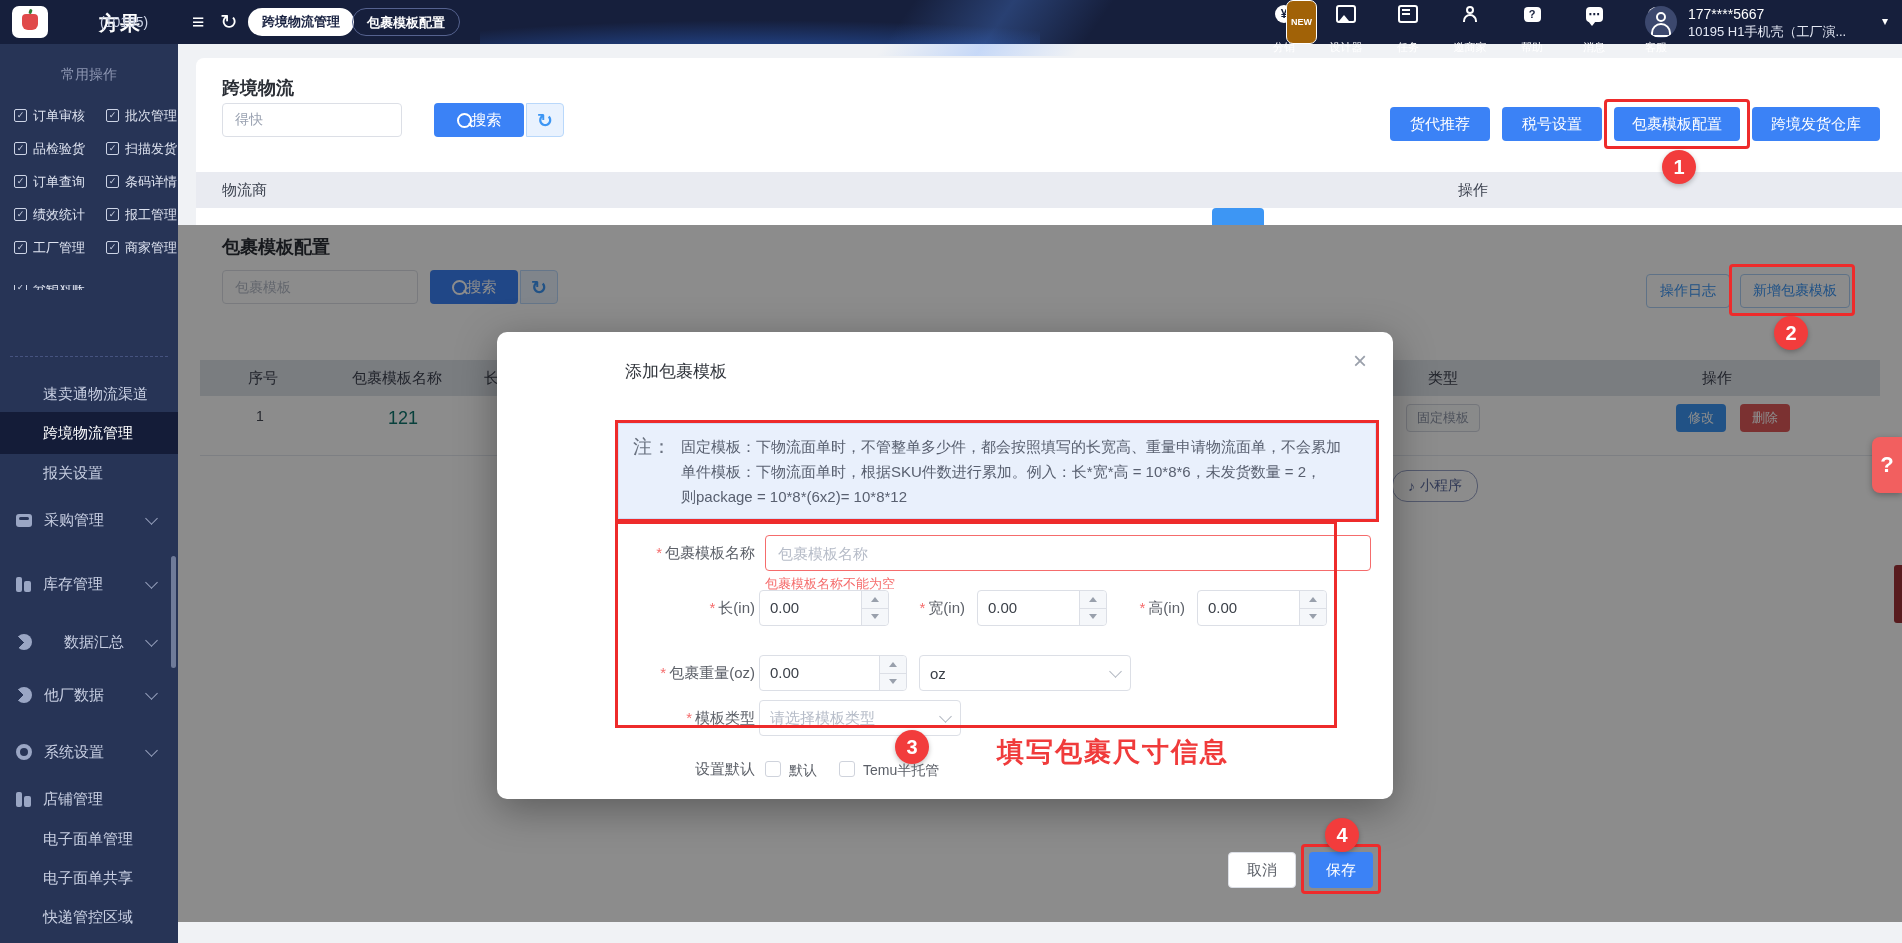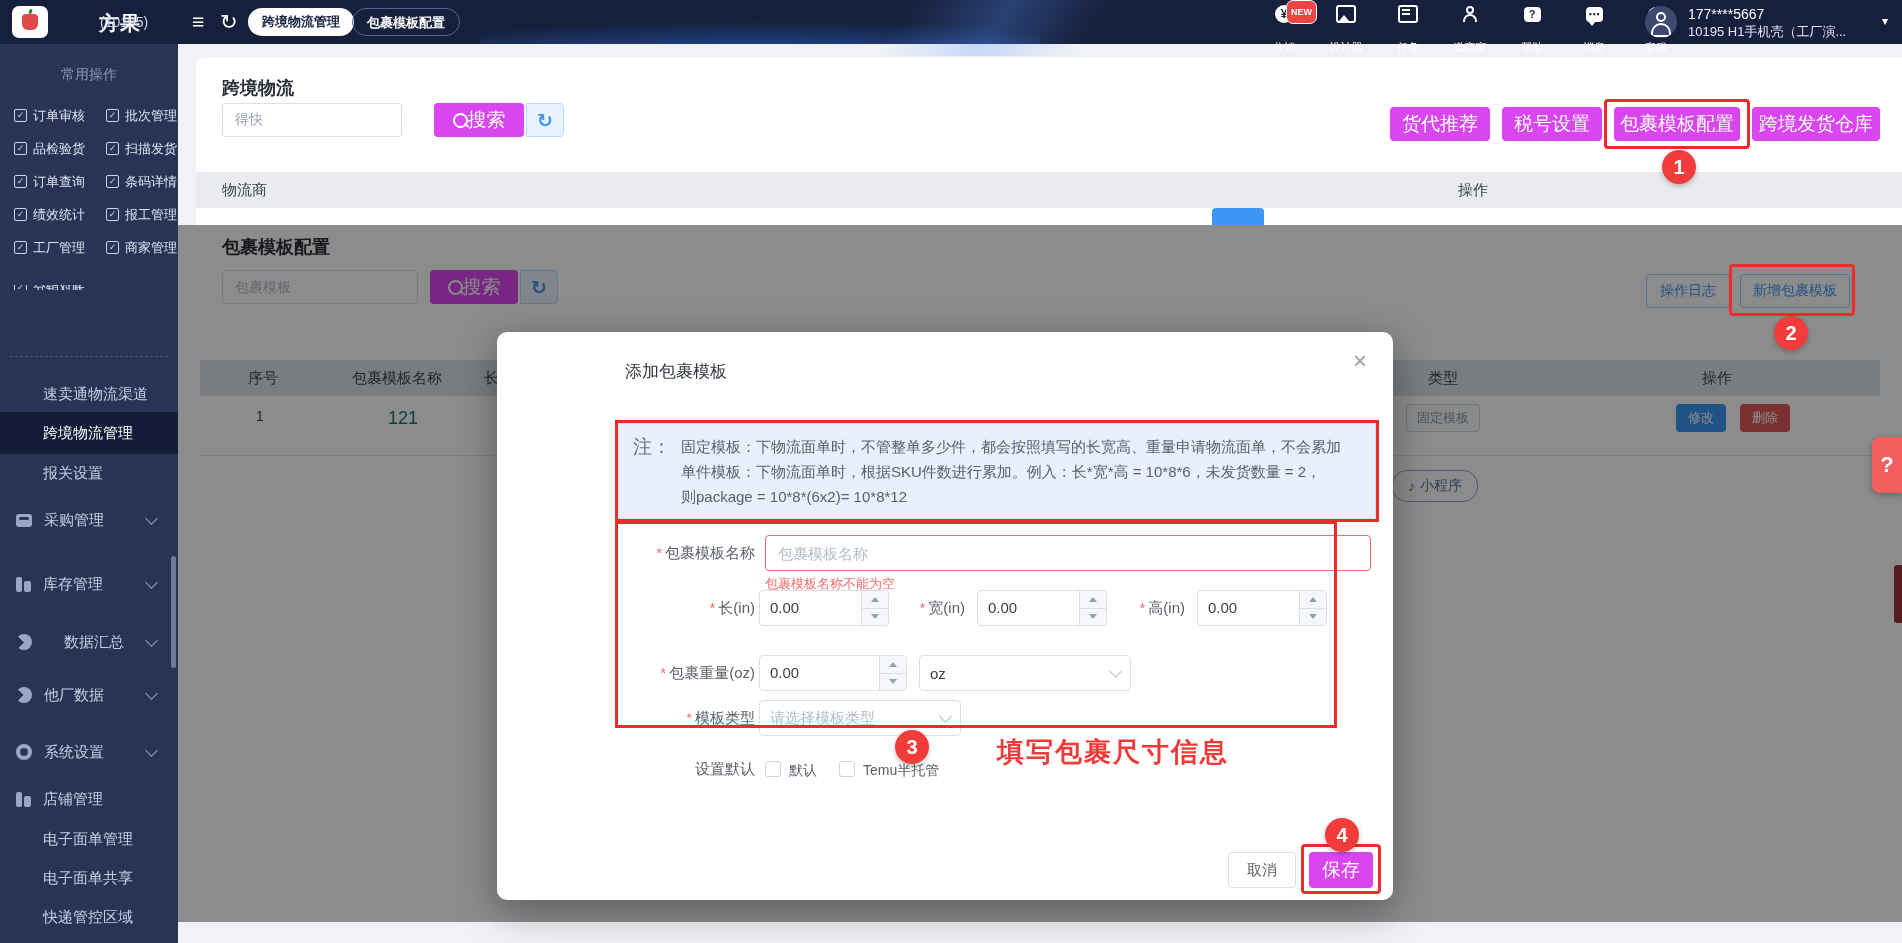--- a/index.html
+++ b/index.html
@@ -20,21 +20,21 @@
   .tb-ic{position:absolute;top:9px;font-size:21px;color:#fff;line-height:26px;cursor:pointer;}
   .chip{position:absolute;top:8px;height:28px;line-height:28px;border-radius:15px;font-size:13px;font-weight:bold;padding:0 14px;box-sizing:border-box;}
   .chip-active{background:#fff;color:#1a2342;}
   .chip-ghost{background:transparent;color:#fff;border:1px solid #55628f;}
   .slogan{position:absolute;left:640px;top:8px;width:330px;text-align:center;font-size:20px;font-weight:bold;letter-spacing:1px;white-space:nowrap;text-shadow:0 0 8px rgba(120,170,255,.6);}
   .slogan .star{font-size:14px;vertical-align:3px;margin-right:4px;}
   .nav-items{position:absolute;left:1262px;top:3px;display:flex;gap:18px;}
   .nav-item{position:relative;width:44px;display:flex;flex-direction:column;align-items:center;cursor:pointer;}
   .nav-item .ic{height:20px;display:flex;align-items:center;justify-content:center;margin-top:1px;}
   .nav-item .lb{font-size:11px;margin-top:16px;white-space:nowrap;color:#fff;}
-  .new-pill{position:absolute;left:24px;top:-3px;background:#ef4444;color:#fff;font-size:9px;font-weight:bold;border-radius:7px;padding:6px 4px;border:1px solid #fff;z-index:2;}
+  .new-pill{position:absolute;left:24px;top:-3px;background:#a16207;color:#fff;font-size:9px;font-weight:bold;border-radius:7px;padding:16px 4px;border:1px solid #fff;z-index:2;}
   .ic-circle{width:18px;height:18px;border-radius:50%;background:#fff;color:#161f3c;font-size:12px;font-weight:bold;display:flex;align-items:center;justify-content:center;}
   .ic-rect{width:16px;height:14px;border:2px solid #fff;border-radius:3px;position:relative;}
   .ic-rect.pic::after{content:"";position:absolute;left:1px;bottom:0;border-left:5px solid transparent;border-right:5px solid transparent;border-bottom:6px solid #fff;}
   .ic-rect.lines::before{content:"";position:absolute;left:2px;top:2px;width:8px;height:2px;background:#fff;box-shadow:0 4px 0 #fff;}
   .ic-person{position:relative;width:18px;height:18px;}
   .ic-person::before{content:"";position:absolute;left:5px;top:1px;width:8px;height:8px;border:2px solid #fff;border-radius:50%;box-sizing:border-box;}
   .ic-person::after{content:"";position:absolute;left:2px;top:9px;width:14px;height:8px;border:2px solid #fff;border-bottom:none;border-radius:8px 8px 0 0;box-sizing:border-box;}
   .ic-sq{width:17px;height:15px;background:#fff;border-radius:4px;color:#161f3c;font-size:11px;font-weight:bold;display:flex;align-items:center;justify-content:center;position:relative;}
   .ic-sq.tail::after{content:"";position:absolute;left:2px;bottom:-4px;border-left:4px solid transparent;border-right:4px solid transparent;border-top:5px solid #fff;}
   .avatar{position:absolute;left:1645px;top:6px;width:32px;height:32px;border-radius:50%;background:#3c486e;overflow:hidden;}
@@ -59,21 +59,21 @@
   .gi-blocks{width:15px;height:15px;position:relative;}
   .gi-blocks::before{content:"";position:absolute;left:0;top:0;width:6px;height:15px;background:#9aa6c4;border-radius:2px;}
   .gi-blocks::after{content:"";position:absolute;left:8px;top:4px;width:7px;height:11px;background:#9aa6c4;border-radius:2px;}
   .gi-pie{width:16px;height:16px;border-radius:50%;background:conic-gradient(#9aa6c4 0deg 270deg,transparent 270deg 360deg);transform:rotate(-45deg);}
   .gi-donut{width:16px;height:16px;border-radius:50%;border:4px solid #9aa6c4;box-sizing:border-box;background:transparent;}
   .gi-cart{width:16px;height:13px;background:#9aa6c4;border-radius:3px;position:relative;}
   .gi-cart::before{content:"";position:absolute;left:3px;top:3px;width:10px;height:3px;background:#273456;border-radius:2px;}
   .sb-scroll{position:absolute;left:171px;top:512px;width:5px;height:112px;background:rgba(200,210,235,.45);border-radius:3px;cursor:pointer;}
 
   
-  .btn-primary{display:flex;align-items:center;justify-content:center;background:#d946ef;color:#fff;border:none;border-radius:4px;font-size:19px;cursor:pointer;font-family:inherit;}
+  .btn-primary{display:flex;align-items:center;justify-content:center;background:#3b82f6;color:#fff;border:none;border-radius:4px;font-size:15px;cursor:pointer;font-family:inherit;}
   .btn-plain{display:flex;align-items:center;justify-content:center;background:#fff;color:#3d96f4;border:1px solid #aed0f6;border-radius:4px;font-size:14px;cursor:pointer;font-family:inherit;}
   .refresh-seg{display:flex;align-items:center;justify-content:center;background:#e9f2fe;border:1px solid #b9d8fb;border-radius:0 4px 4px 0;color:#3d96f4;font-size:19px;font-weight:bold;cursor:pointer;font-family:inherit;}
   .mag{width:11px;height:11px;border:2px solid #fff;border-radius:50%;position:relative;flex:0 0 11px;}
   .mag::after{content:"";position:absolute;left:9px;top:9px;width:5px;height:2px;background:#fff;transform:rotate(45deg);}
   .txt-input{border:1px solid #dcdfe6;border-radius:4px;background:#fff;font-size:14px;color:#9aa2b1;padding:0 12px;box-sizing:border-box;font-family:inherit;outline:none;}
   .txt-input::placeholder{color:#b6bcc8;}
 
   
   .card1{position:absolute;left:196px;top:58px;width:1706px;height:167px;background:#fff;border-radius:8px 0 0 0;z-index:1;overflow:hidden;}
   .card-title{font-size:18px;font-weight:bold;color:#2b2f36;}
@@ -84,21 +84,21 @@
   .panel{position:absolute;left:178px;top:225px;width:1724px;height:697px;background:#fff;z-index:1;overflow:hidden;}
   .thead2{position:absolute;left:22px;top:135px;width:1680px;height:36px;background:#dfe3ea;}
   .tag{display:inline-block;border:1px solid #d3d7e0;border-radius:4px;color:#8f97a8;background:#fafbfc;font-size:13px;height:26px;line-height:26px;padding:0 10px;}
   .mini-btn{display:inline-flex;align-items:center;justify-content:center;width:50px;height:28px;border-radius:4px;color:#fff;font-size:13px;cursor:pointer;}
   .pill{position:absolute;display:flex;align-items:center;justify-content:center;gap:5px;border:1px solid #98a2c6;border-radius:15px;color:#5c6b9e;font-size:14px;background:#fff;cursor:pointer;}
   .dim{position:absolute;left:178px;top:225px;width:1724px;height:697px;background:rgba(0,0,0,.45);z-index:2;}
   .red-strip{position:absolute;left:1894px;top:565px;width:8px;height:58px;background:#a03238;border-radius:3px 0 0 3px;z-index:1;}
   .help-btn{position:absolute;left:1872px;top:437px;width:30px;height:56px;background:#f25f5f;color:#fff;font-size:22px;font-weight:bold;border-radius:8px 0 0 8px;display:flex;align-items:center;justify-content:center;z-index:3;cursor:pointer;box-shadow:0 2px 6px rgba(0,0,0,.3);}
 
   
-  .modal{position:absolute;left:497px;top:332px;width:896px;height:568px;background:#fff;border-radius:10px;z-index:4;box-shadow:0 10px 40px rgba(0,0,0,.35);}
+  .modal{position:absolute;left:497px;top:332px;width:896px;height:467px;background:#fff;border-radius:10px;z-index:4;box-shadow:0 10px 40px rgba(0,0,0,.35);}
   .modal-close{position:absolute;left:848px;top:14px;width:30px;height:30px;font-size:24px;color:#9aa0ab;text-align:center;line-height:30px;cursor:pointer;}
   .note-wrap{position:absolute;left:118px;top:88px;width:764px;height:102px;border:3px solid #ee2b2b;box-sizing:border-box;}
   .note{width:100%;height:100%;background:#e9f0fc;border:1px solid #cfdef8;box-sizing:border-box;display:flex;padding:10px 14px;gap:10px;}
   .note-prefix{font-size:19px;color:#6a7280;flex:0 0 auto;}
   .note-lines{font-size:15px;color:#596070;line-height:25px;}
   .form-redbox{position:absolute;left:118px;top:189px;width:722px;height:207px;border:3px solid #ee2b2b;box-sizing:border-box;pointer-events:none;z-index:3;}
   .flabel{position:absolute;height:36px;line-height:36px;font-size:15px;color:#5c6068;text-align:right;white-space:nowrap;}
   .req{color:#f56c6c;margin-right:3px;}
   .input-error{border:1px solid #f56c6c;}
   .num{position:absolute;height:36px;background:#fff;border:1px solid #dcdfe6;border-radius:4px;box-sizing:border-box;display:flex;}

